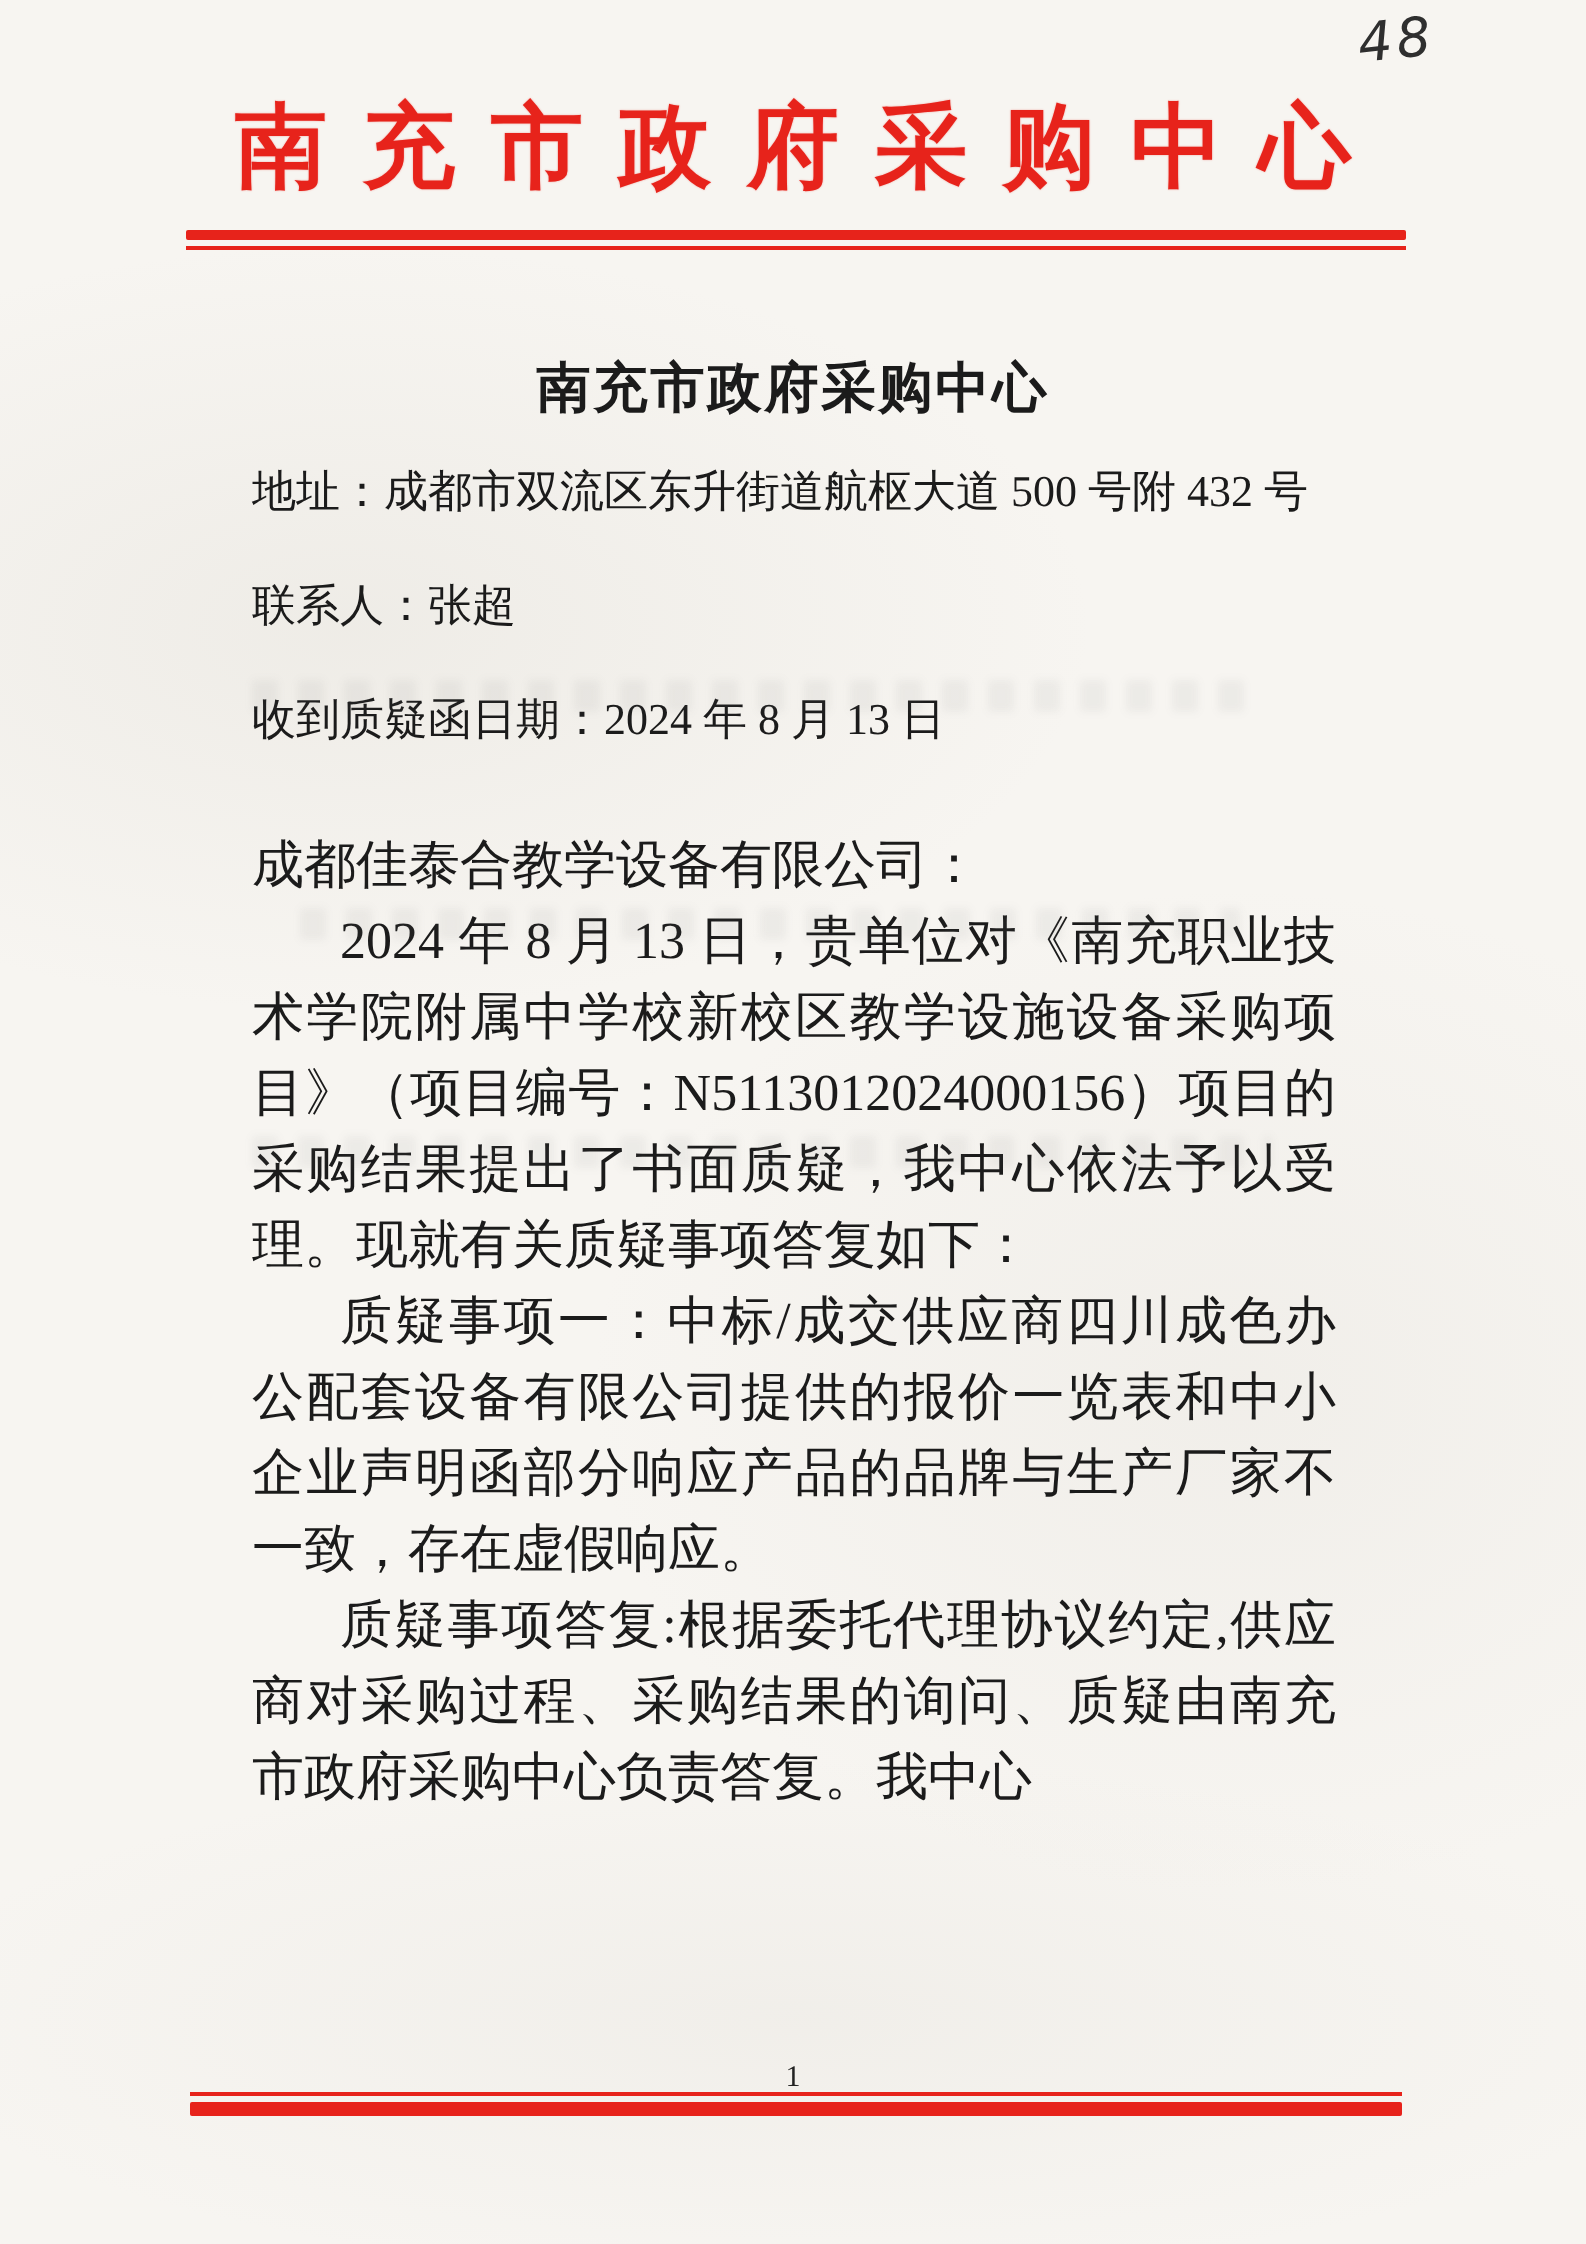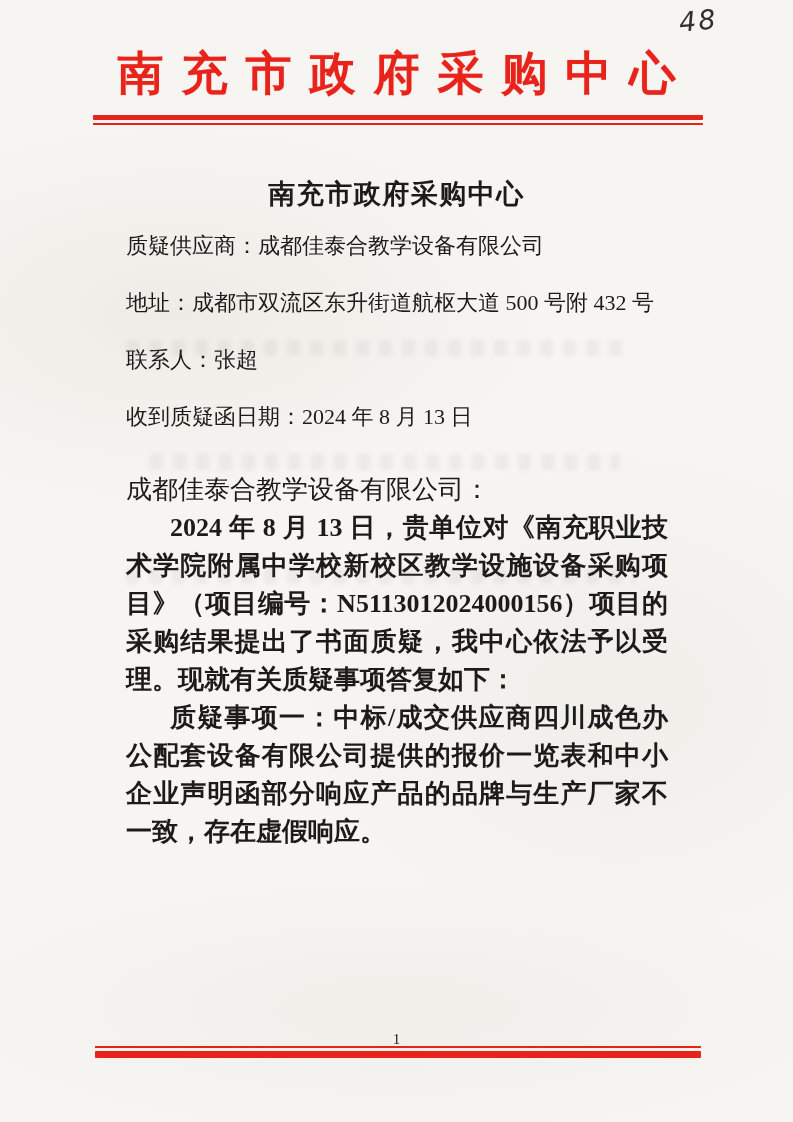--- a/index.html
+++ b/index.html
@@ -63,21 +63,21 @@
   .info-row{height:57px;white-space:nowrap;}
   
   .body-block{
     margin:0 125px 0 126px;
     font-size:26px;
     line-height:38px;
     text-align:justify;
     text-justify:inter-character;
   }
   .salutation{margin-top:12px;}
-  .paragraph{text-indent:44px;margin:0;font-weight:bold;}
+  .paragraph{text-indent:44px;margin:0;}
   
   .bleed{
     position:absolute;left:126px;width:540px;height:16px;
     background:repeating-linear-gradient(90deg, rgba(110,110,112,.14) 0 13px, transparent 13px 23px);
     filter:blur(2px);
     opacity:.55;
     pointer-events:none;
   }
   .bleed-1{top:340px;width:500px;}
   .bleed-2{top:454px;left:150px;width:470px;}
@@ -103,30 +103,30 @@
     <div class="letterhead-title">南充市政府采购中心</div>
   </div>
   <div class="head-rule-thick"></div>
   <div class="head-rule-thin"></div>
 
   <div class="doc-title">
     <div>南充市政府采购中心</div>
   </div>
 
   <div class="info-block">
-    <div class="info-row"><span>质疑供应商：</span><span>成都佳泰合教学设备有限公司</span></div>
     <div class="info-row"><span>地址：</span><span>成都市双流区东升街道航枢大道 500 号附 432 号</span></div>
     <div class="info-row"><span>联系人：</span><span>张超</span></div>
     <div class="info-row"><span>收到质疑函日期：</span><span>2024 年 8 月 13 日</span></div>
   </div>
 
   <div class="body-block">
     <div class="salutation">成都佳泰合教学设备有限公司：</div>
     <p class="paragraph">2024 年 8 月 13 日，贵单位对《南充职业技术学院附属中学校新校区教学设施设备采购项目》（项目编号：N5113012024000156）项目的采购结果提出了书面质疑，我中心依法予以受理。现就有关质疑事项答复如下：</p>
     <p class="paragraph">质疑事项一：中标/成交供应商四川成色办公配套设备有限公司提供的报价一览表和中小企业声明函部分响应产品的品牌与生产厂家不一致，存在虚假响应。</p>
+    <p class="paragraph">质疑事项答复:根据委托代理协议约定,供应商对采购过程、采购结果的询问、质疑由南充市政府采购中心负责答复。我中心</p>
   </div>
 
   <div class="bleed bleed-1"></div>
   <div class="bleed bleed-2"></div>
   <div class="bleed bleed-3"></div>
 
   <div class="footer-page-number">1</div>
   <div class="footer-rule-thin"></div>
   <div class="footer-rule-thick"></div>
 

